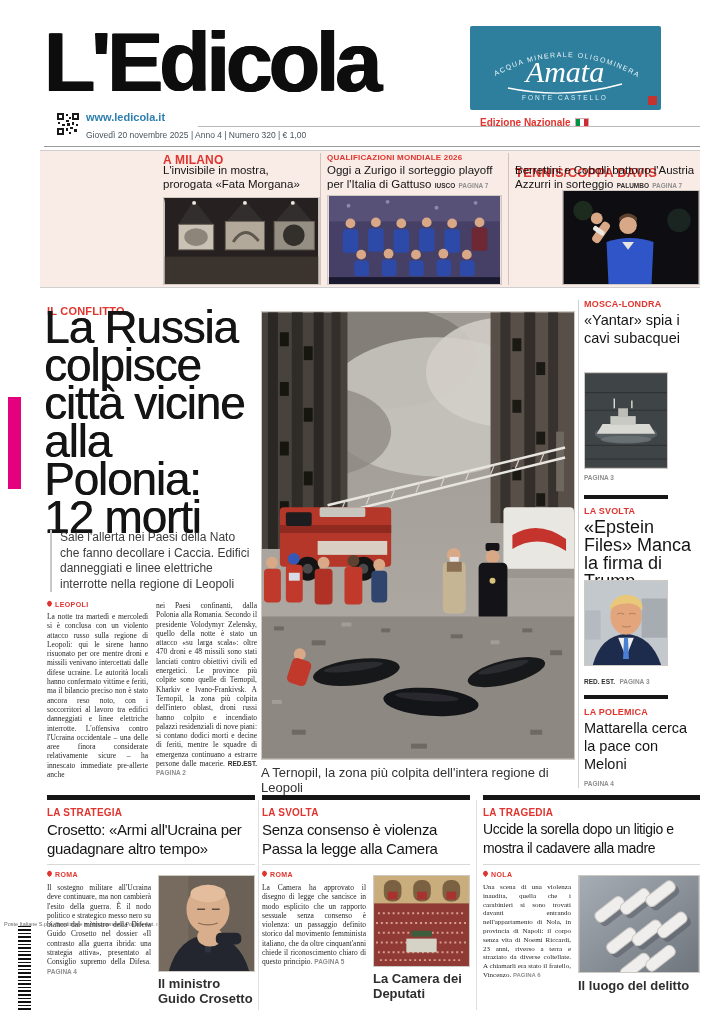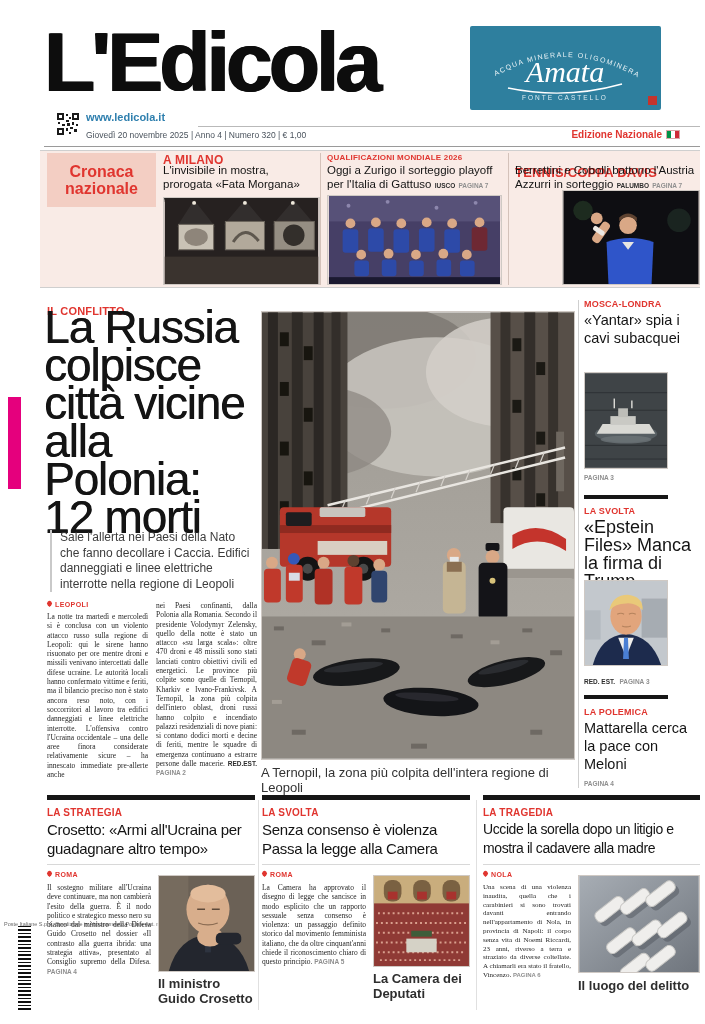--- a/index.html
+++ b/index.html
@@ -77,28 +77,25 @@
         </defs>
       <text font-size="7" fill="#eaf3f6" letter-spacing="1.4" font-family="Liberation Sans,sans-serif">
         <textPath href="#arc" startOffset="4">ACQUA MINERALE OLIGOMINERALE</textPath>
       </text>
       <text x="95" y="56" text-anchor="middle" font-size="30" font-style="italic" fill="#ffffff" font-family="Liberation Serif,serif">Amata</text>
       <path d="M 38 62 Q 95 74 152 58" stroke="#ffffff" stroke-width="1.4" fill="none"></path>
       <text x="95" y="74" text-anchor="middle" font-size="6.5" letter-spacing="2" fill="#dcebf1" font-family="Liberation Sans,sans-serif">FONTE CASTELLO</text>
       <rect x="178" y="70" width="9" height="9" fill="#c4342c"></rect>
     </svg>
   </div>
-  <div class="abs" style="left:480px;top:124px;width:200px;text-align:right">
+  <div class="abs" style="left:480px;top:112px;width:200px;">
     <span style="font-size:10px;font-weight:bold;color:#e0352f">Edizione Nazionale</span><span class="flag"></span>
   </div>
 
   <div class="abs" style="left:40px;top:150px;width:660px;height:138px;background:#f9ebe6;border-top:1px solid #cfcfcf;border-bottom:1px solid #cfcfcf"></div>
-  <div class="abs" style="left:47px;top:153px;width:109px;height:54px;background:#f3cec3;display:flex;align-items:center;justify-content:center;text-align:center">
-    <span style="font-size:16px;font-weight:bold;color:#e0352f;line-height:17px">Cronaca nazionale</span>
-  </div>
   <div class="abs vline" style="left:320px;top:153px;height:132px"></div>
   <div class="abs vline" style="left:508px;top:153px;height:132px"></div>
 
   <div class="abs kick" style="left:163px;top:153px;font-size:12px">A MILANO</div>
   <div class="abs" style="left:163px;top:163px;width:157px;font-size:11.5px;line-height:14px">
     <span class="hl">L'invisibile in mostra, prorogata «Fata Morgana»</span>
     <span class="byl" style="font-size:6.5px">MASSARI</span>
     <span class="pagref" style="font-size:6.5px">PAGINA 6</span>
   </div>
   <svg class="abs photo" style="left:163px;top:197px" width="157" height="88" viewBox="0 0 157 88">

